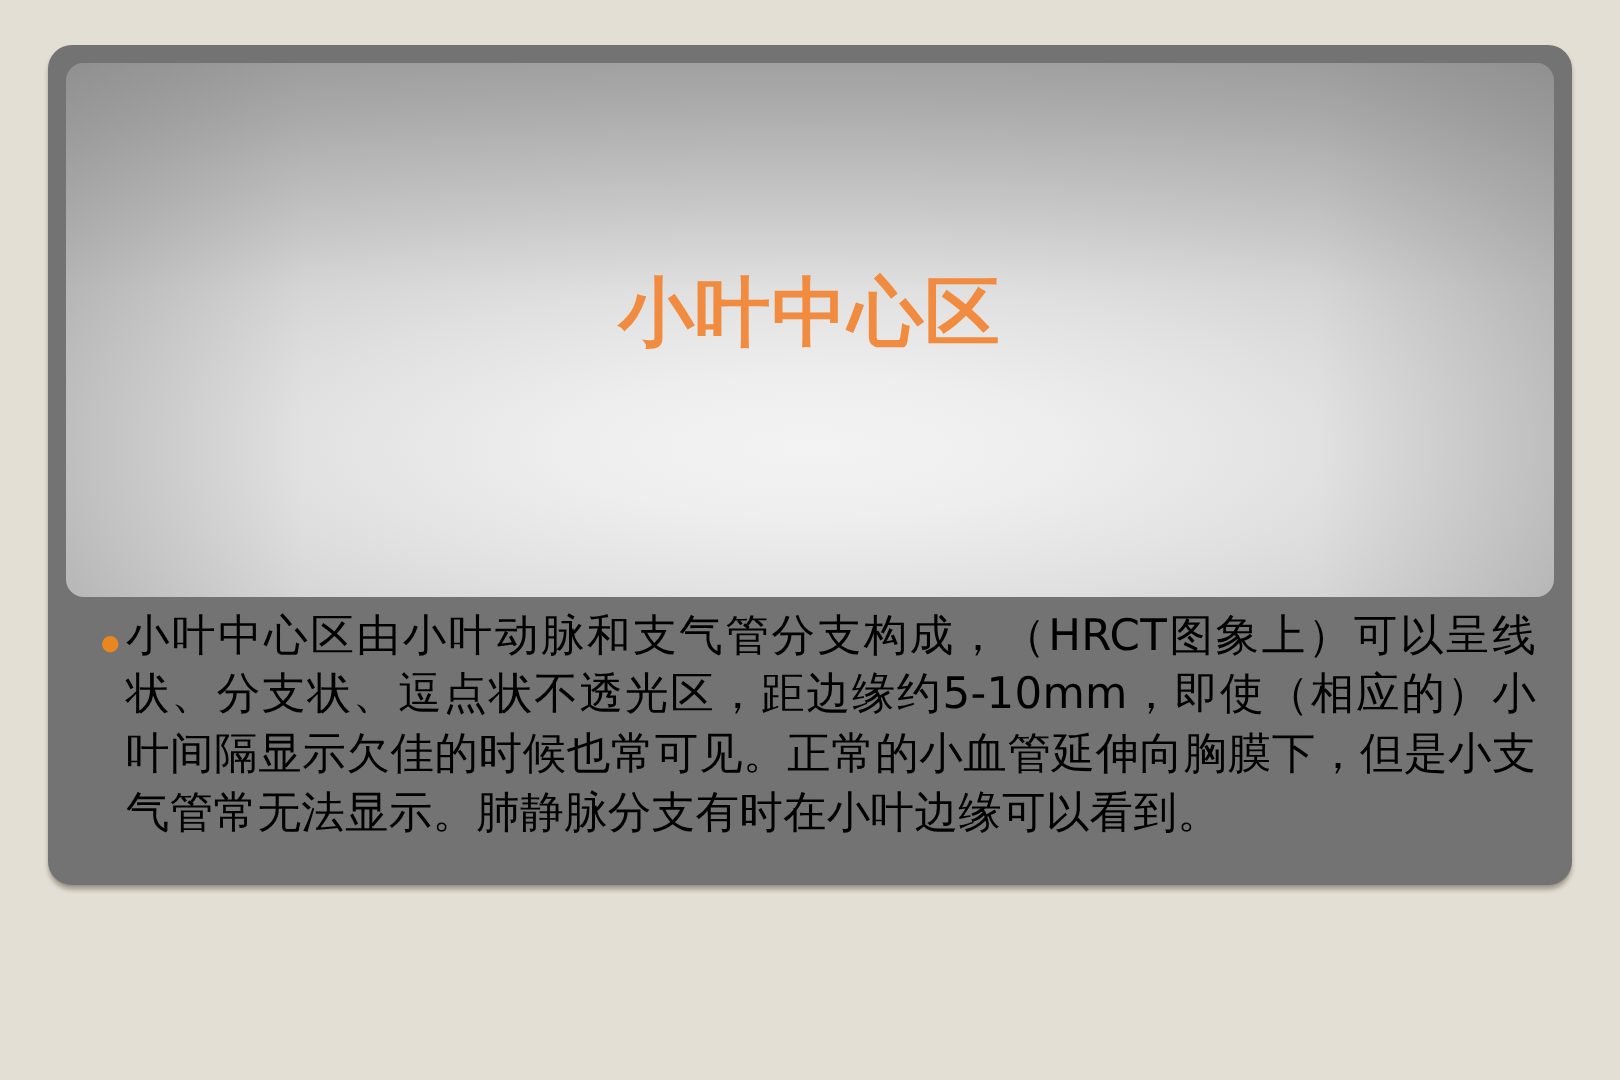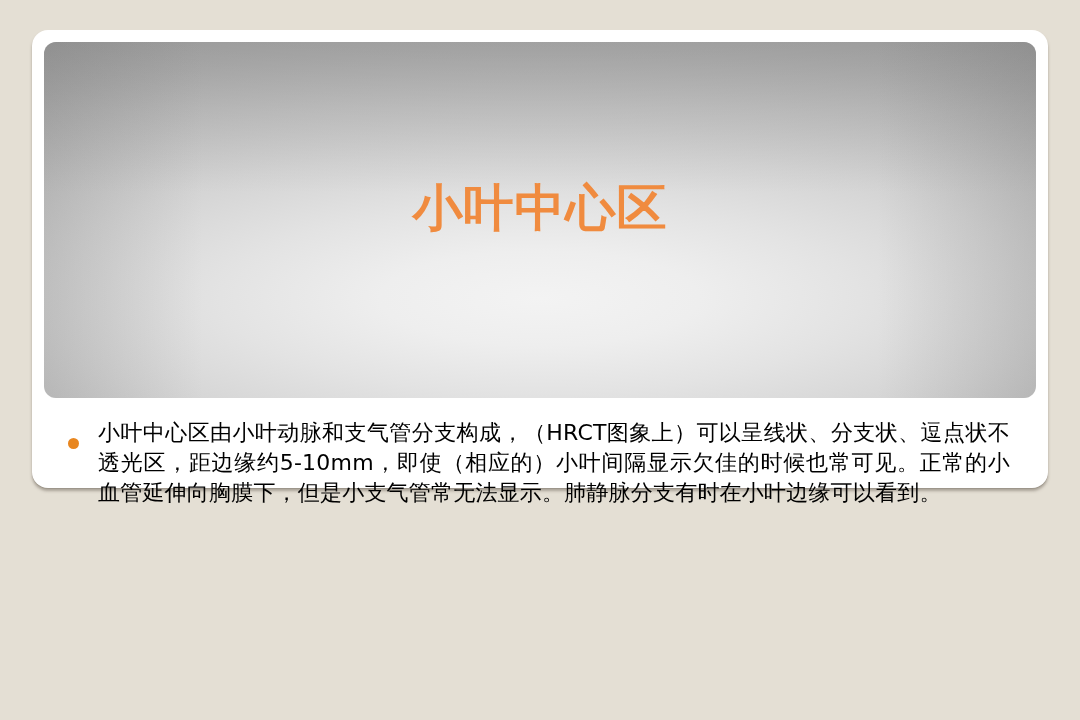--- a/index.html
+++ b/index.html
@@ -21,22 +21,22 @@
     height: 720px;
     background: #e4dfd4;
   }
 
   
   #slide-card {
     position: absolute;
     left: 32px;
     top: 30px;
     width: 1016px;
-    height: 458px;
-    background: #ffffff;
+    height: 560px;
+    background: #737373;
     border-radius: 16px;
     box-shadow: 0 3px 3px rgba(120,112,100,0.55),
                 0 1px 0 rgba(150,142,130,0.35);
   }
 
   
   #title-panel {
     position: absolute;
     left: 12px;
     top: 12px;
@@ -108,28 +108,28 @@
   #bullet-marker {
     position: absolute;
     left: 24px;
     top: 20px;
     width: 11px;
     height: 11px;
     border-radius: 50%;
     background: #e8861f;
   }
   #body-text {
-    font-size: 22px;
+    font-size: 29px;
     line-height: 1.36;
     color: #000000;
     text-align: justify;
     text-justify: inter-character;
     letter-spacing: 0.2px;
     word-break: break-all;
-    margin: 14px;
+    margin: 0;
     padding-right: 12px;
   }
 </style>
 </head>
 <body>
 
 <div id="slide-canvas">
 
   <div id="slide-card">
 

